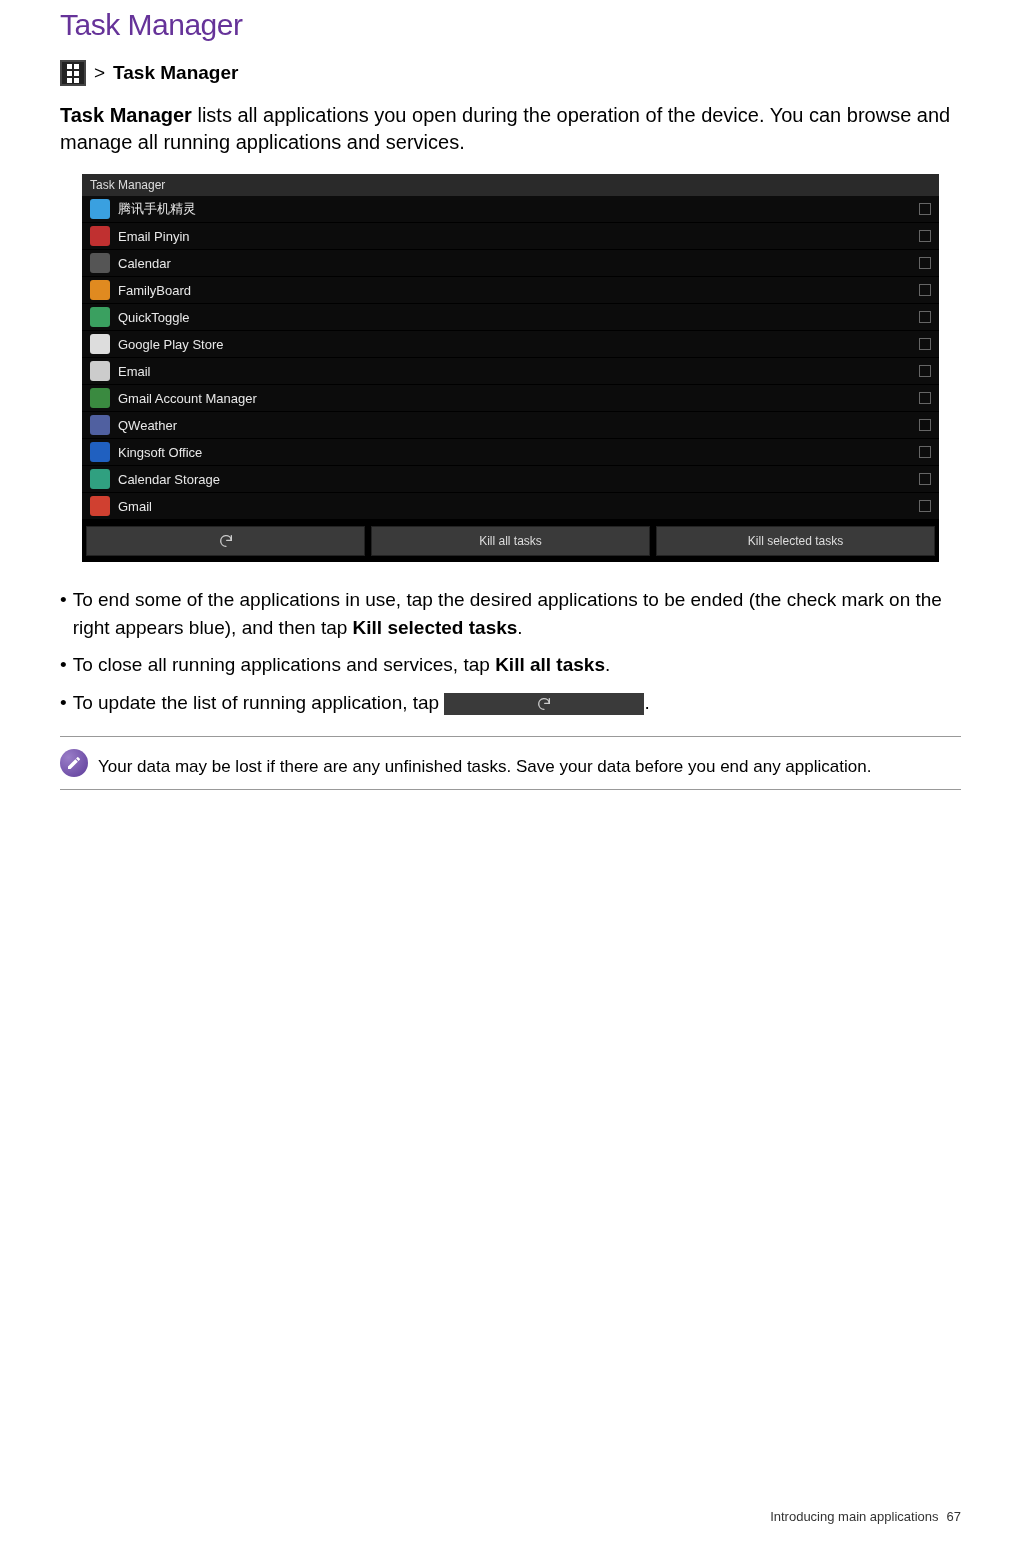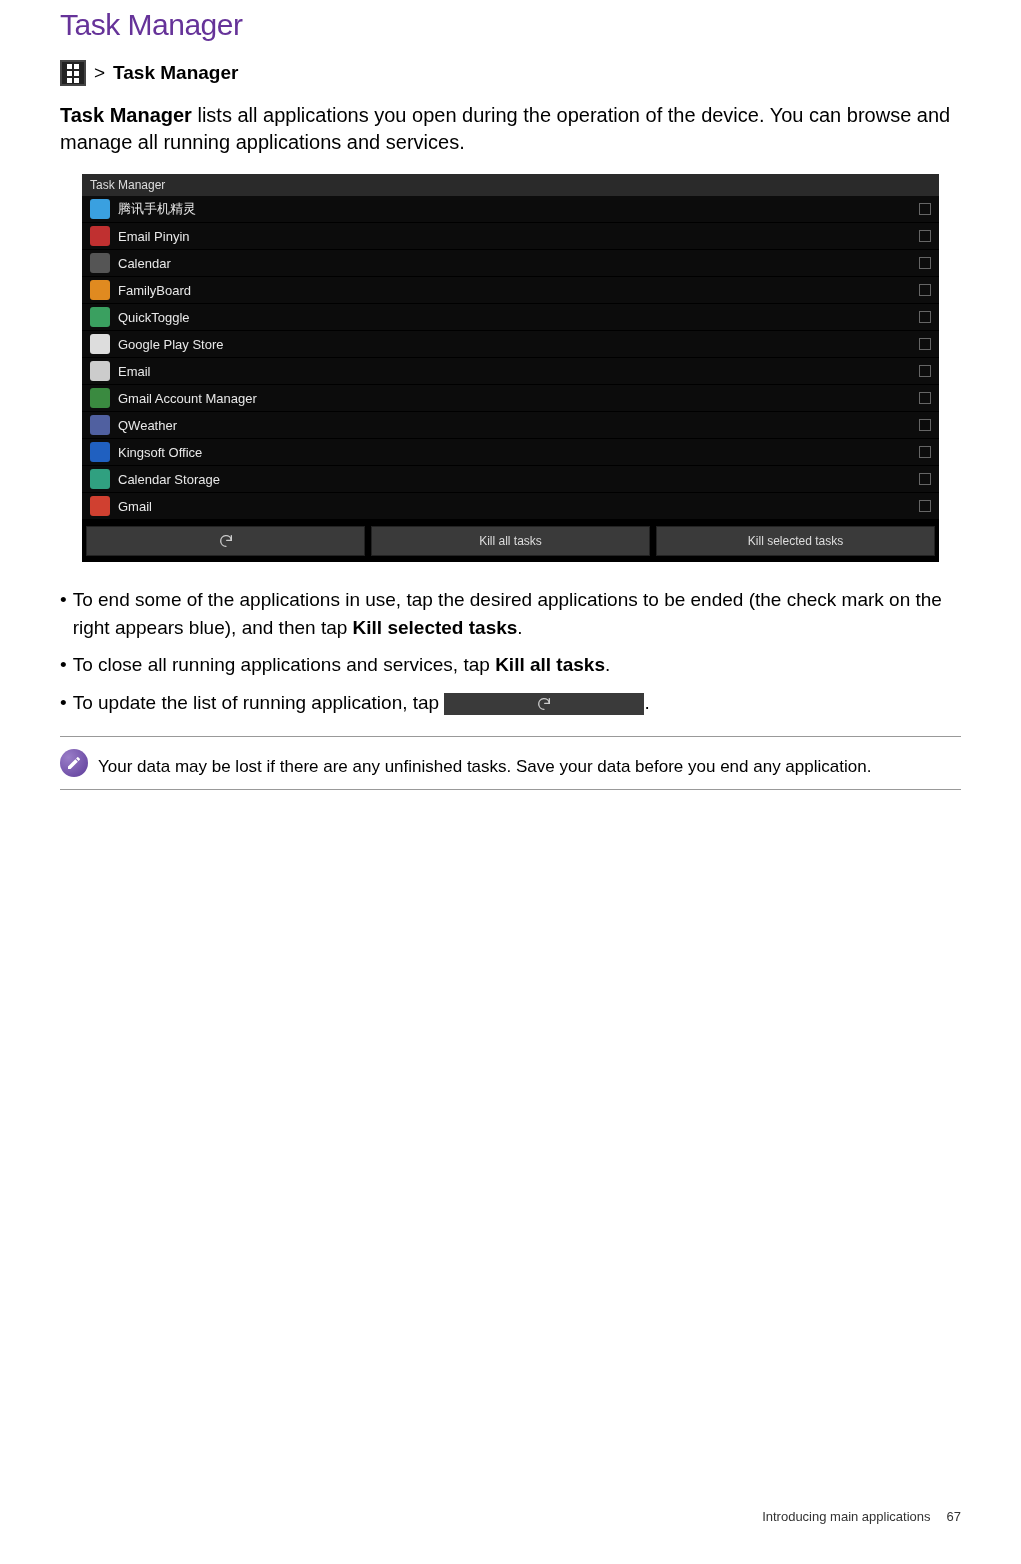--- a/index.html
+++ b/index.html
@@ -133,21 +133,21 @@
   }
   .note-icon svg { width: 16px; height: 16px; }
 
   .footer {
     position: absolute;
     bottom: 40px;
     right: 60px;
     font-size: 13px;
     color: #333;
     display: flex;
-    gap: 16px;
+    gap: 8px;
     align-items: baseline;
   }
 </style>
 </head>
 <body>
 
 <div class="page">
   <h1 class="page-title">Task Manager</h1>
 
   <div class="breadcrumb">

